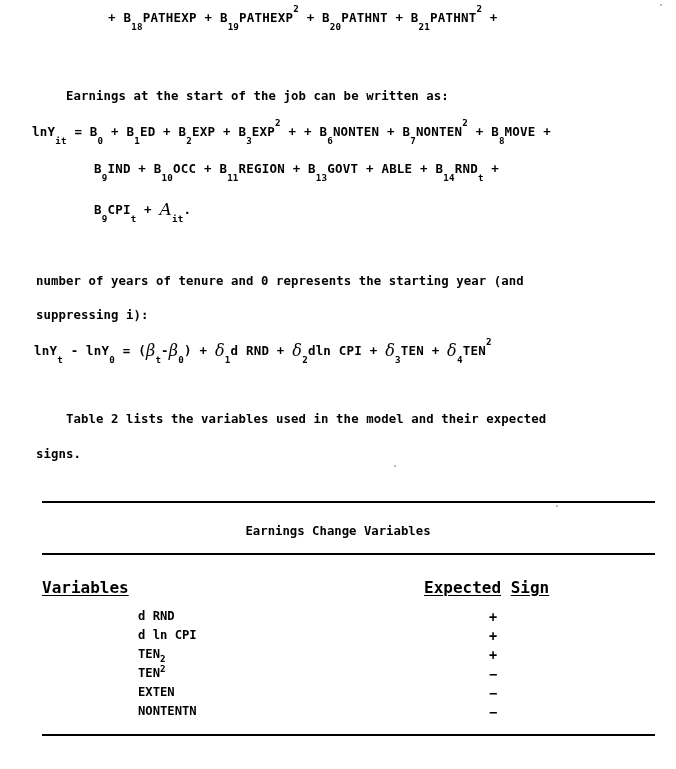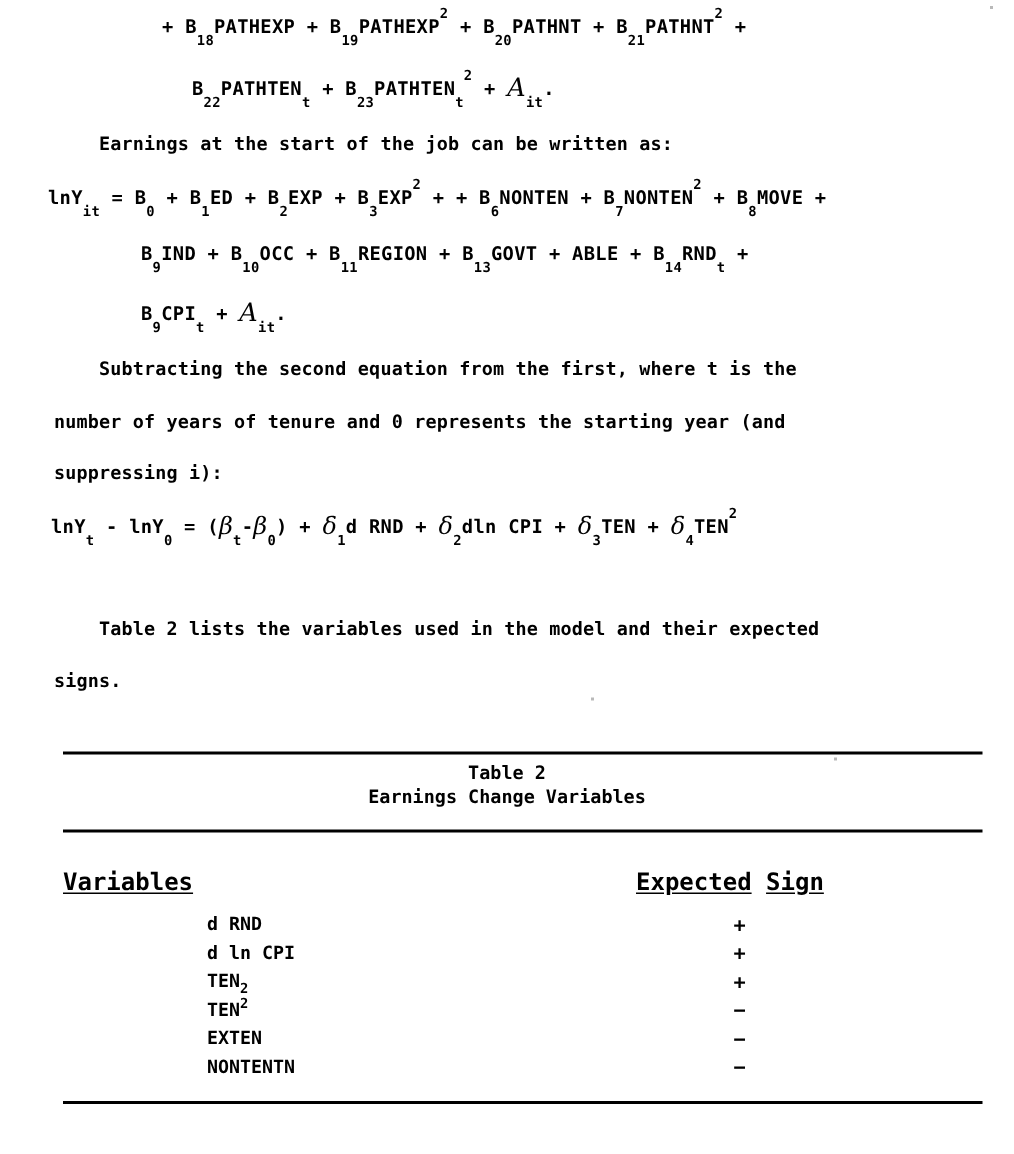--- a/index.html
+++ b/index.html
@@ -127,46 +127,43 @@
     height: 2px;
   }
 </style>
 </head>
 <body>
 
 <div class="page">
 
   <div class="eqline" style="left:108px; top:12px;">+ B<sub>18</sub>PATHEXP + B<sub>19</sub>PATHEXP<sup>2</sup> + B<sub>20</sub>PATHNT + B<sub>21</sub>PATHNT<sup>2</sup> +</div>
 
-  <div class="eqline" style="left:128px; top:50px;">B<sub>22</sub>PATHTEN<sub>t</sub> + B<sub>23</sub>PATHTEN<sub>t</sub><sup>2</sup> + <span class="greek-mu">𝐴</span><sub>it</sub>.</div>
 
   <div class="para" style="left:66px; top:90px;">Earnings at the start of the job can be written as:</div>
 
   <div class="eqline" style="left:32px; top:126px;">lnY<sub>it</sub> = B<sub>0</sub> + B<sub>1</sub>ED + B<sub>2</sub>EXP + B<sub>3</sub>EXP<sup>2</sup> + + B<sub>6</sub>NONTEN + B<sub>7</sub>NONTEN<sup>2</sup> + B<sub>8</sub>MOVE +</div>
 
   <div class="eqline" style="left:94px; top:163px;">B<sub>9</sub>IND + B<sub>10</sub>OCC + B<sub>11</sub>REGION + B<sub>13</sub>GOVT + ABLE + B<sub>14</sub>RND<sub>t</sub> +</div>
 
   <div class="eqline" style="left:94px; top:200px;">B<sub>9</sub>CPI<sub>t</sub> + <span class="greek-mu">𝐴</span><sub>it</sub>.</div>
 
-  <div class="para" style="left:66px; top:240px;">Subtracting the second equation from the first, where t is the</div>
 
   <div class="para" style="left:36px; top:275px;">number of years of tenure and 0 represents the starting year (and</div>
 
   <div class="para" style="left:36px; top:309px;">suppressing i):</div>
 
   <div class="eqline" style="left:34px; top:342px;">lnY<sub>t</sub> - lnY<sub>0</sub> = (<span class="greek">β</span><sub>t</sub>-<span class="greek">β</span><sub>0</sub>) + <span class="greek">δ</span><sub>1</sub>d RND + <span class="greek">δ</span><sub>2</sub>dln CPI + <span class="greek">δ</span><sub>3</sub>TEN + <span class="greek">δ</span><sub>4</sub>TEN<sup>2</sup></div>
 
 
   <div class="para" style="left:66px; top:413px;">Table 2 lists the variables used in the model and their expected</div>
 
   <div class="para" style="left:36px; top:448px;">signs.</div>
 
   <div class="rule rule-top" style="top:501px;"></div>
 
-  <div class="tbl-title" style="top:508px;">Table 2</div>
 
   <div class="tbl-title" style="top:524px;">Earnings Change Variables</div>
 
   <div class="rule rule-mid" style="top:553px;"></div>
 
   <div class="col-head" style="left:42px; top:578px;"><u>Variables</u></div>
 
   <div class="col-head" style="left:424px; top:578px;"><u>Expected</u> <u>Sign</u></div>
 
   <div id="table-body">

